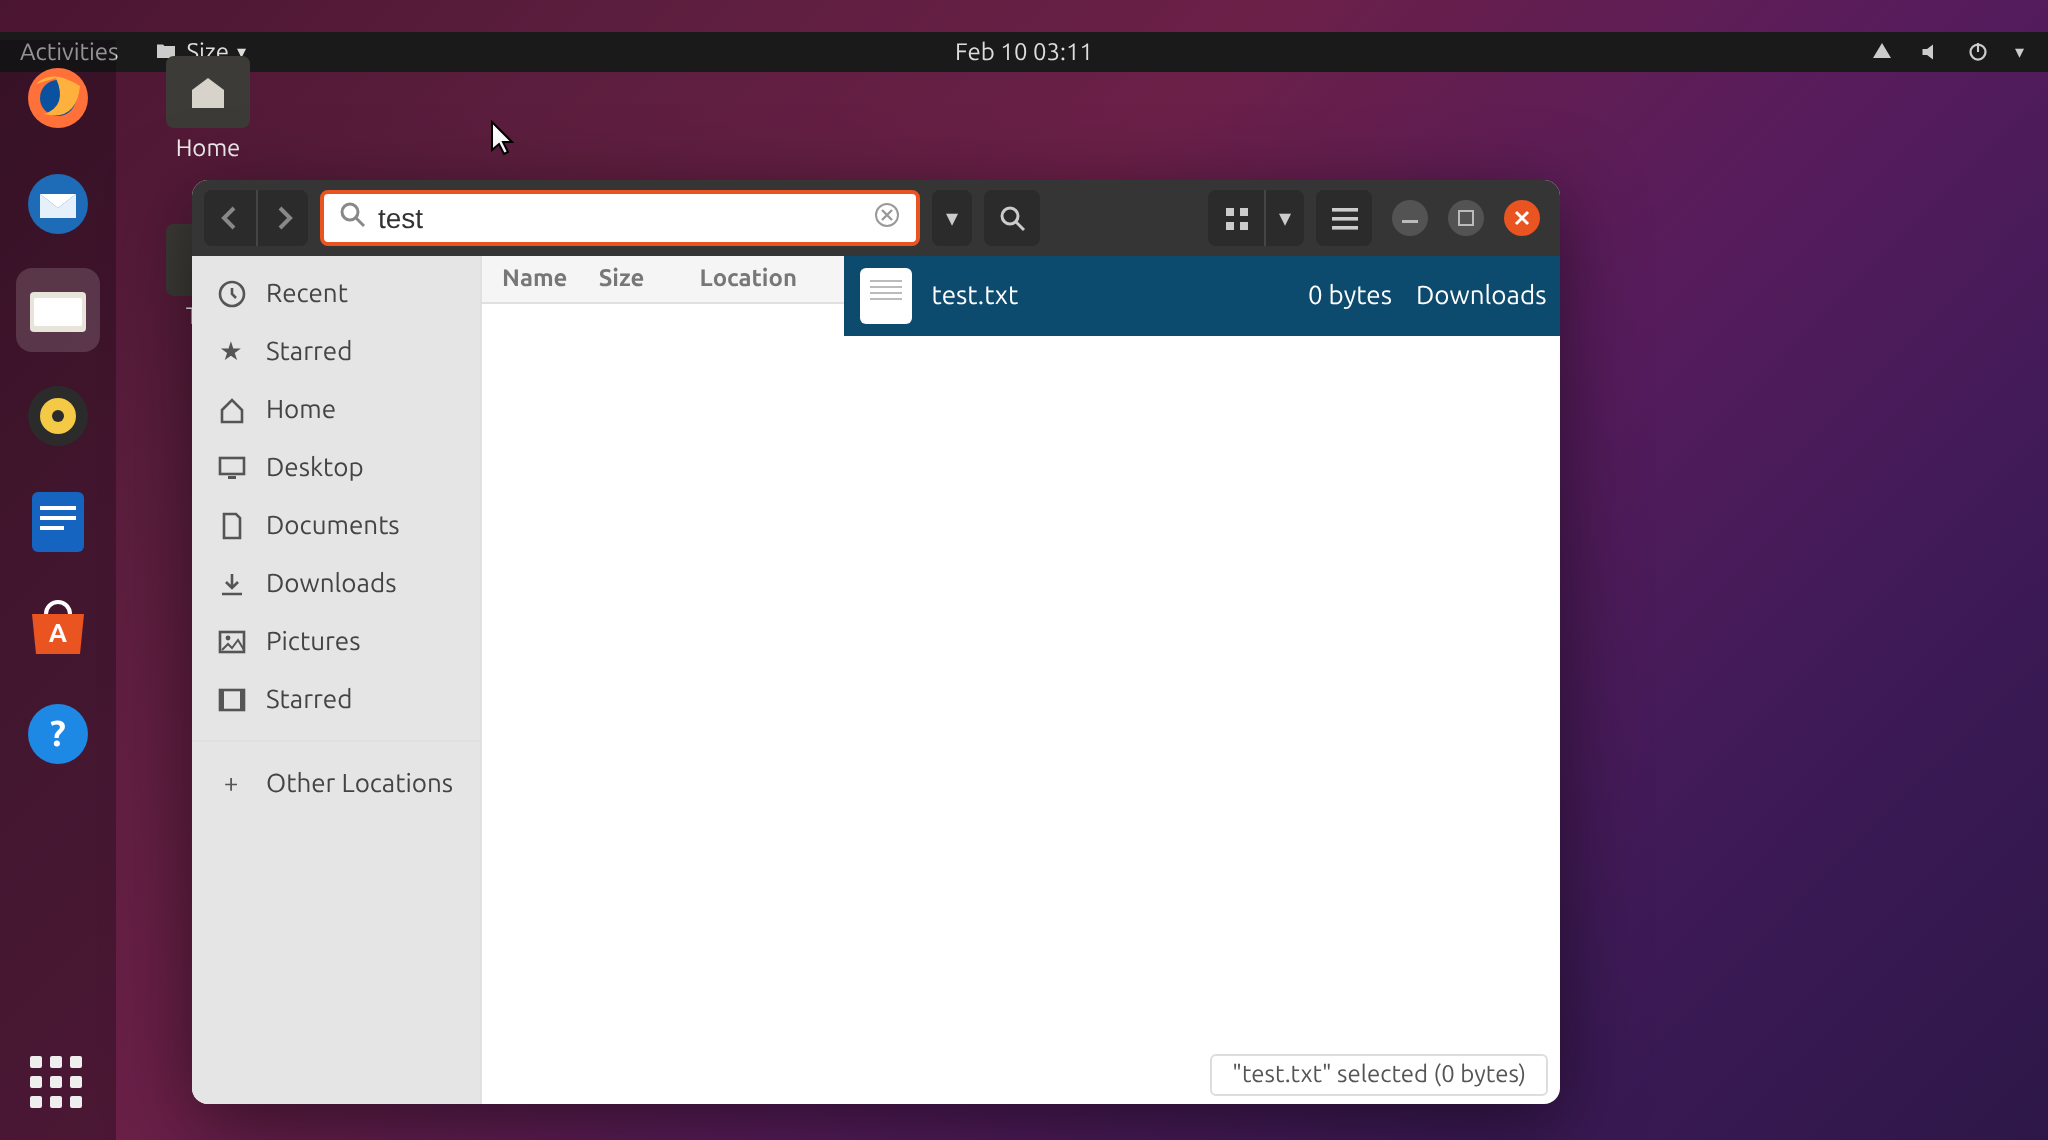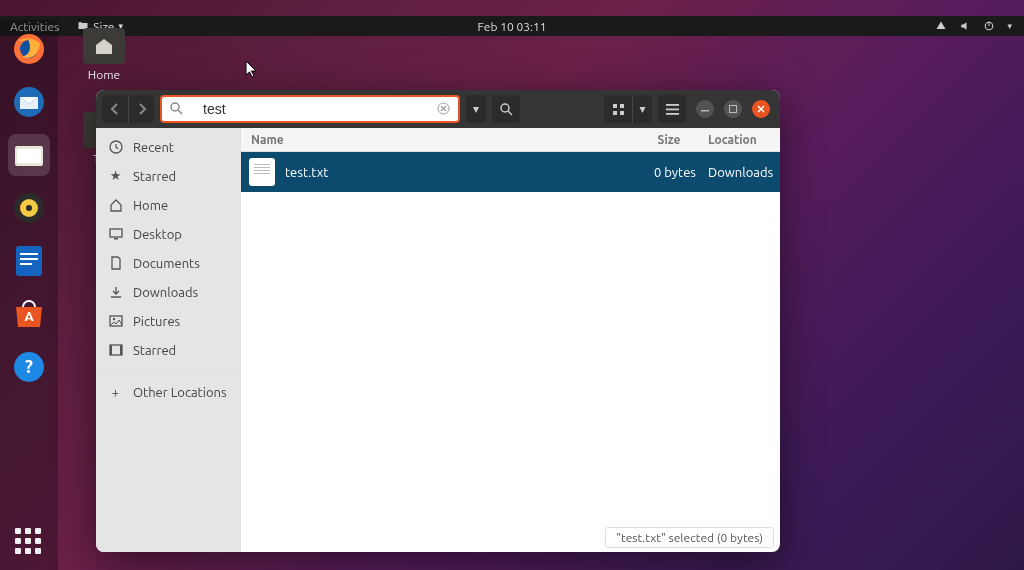--- a/index.html
+++ b/index.html
@@ -75,21 +75,21 @@
 }
 .nav-btns { display: flex; background: #2b2b2b; border-radius: 4px; overflow:hidden; }
 .nav-btn {
   width: 26px; height: 28px; display:flex; align-items:center; justify-content:center;
   color: #888; cursor: pointer;
 }
 .nav-btn + .nav-btn { border-left: 1px solid #454545; }
 .searchbox {
   flex: 0 0 300px; height: 28px;
   background: #fff; border-radius: 4px;
-  display: flex; align-items: center; padding: 0 8px; gap: 20px;
+  display: flex; align-items: center; padding: 0 8px; gap: 6px;
   border: 2px solid #e95420;
 }
 .searchbox input {
   flex: 1; border: none; outline: none; font-size: 14px; color: #333;
   background: transparent;
 }
 .searchbox .sicon { color: #888; font-size: 13px; }
 .searchbox .clear { color: #888; cursor: pointer; font-size: 12px; }
 .tb-btn {
   height: 28px; min-width: 28px; padding: 0 6px;
@@ -115,21 +115,21 @@
   width: 145px; background: #e5e5e5; border-right: 1px solid #e0e0e0;
   display:flex; flex-direction:column; padding: 4px 0;
 }
 .sb-item {
   display:flex; align-items:center; gap:10px;
   padding: 7px 12px; color: #444; cursor:pointer; font-size: 13px;
 }
 .sb-sep { height:1px; background:#e0e0e0; margin: 6px 0; }
 .sb-icon { width:15px; height:15px; flex-shrink:0; color:#555; display:flex; align-items:center; justify-content:center; }
 
-.content { flex:1; display:flex; flex-direction:column; position:relative; }
+.content { flex:1; display:flex; flex-direction:row; position:relative; }
 .col-headers {
   height: 24px; background: #f5f5f5; border-bottom: 1px solid #e0e0e0;
   display:flex; align-items:center; color:#777; font-size:12px; font-weight:600;
 }
 .col-name { flex:1; padding-left:10px; }
 .col-size { width:62px; text-align:center; padding-right:8px; }
 .col-loc  { width:76px; padding-left:4px; }
 
 .rows { flex:1; overflow:auto; }
 .row {

